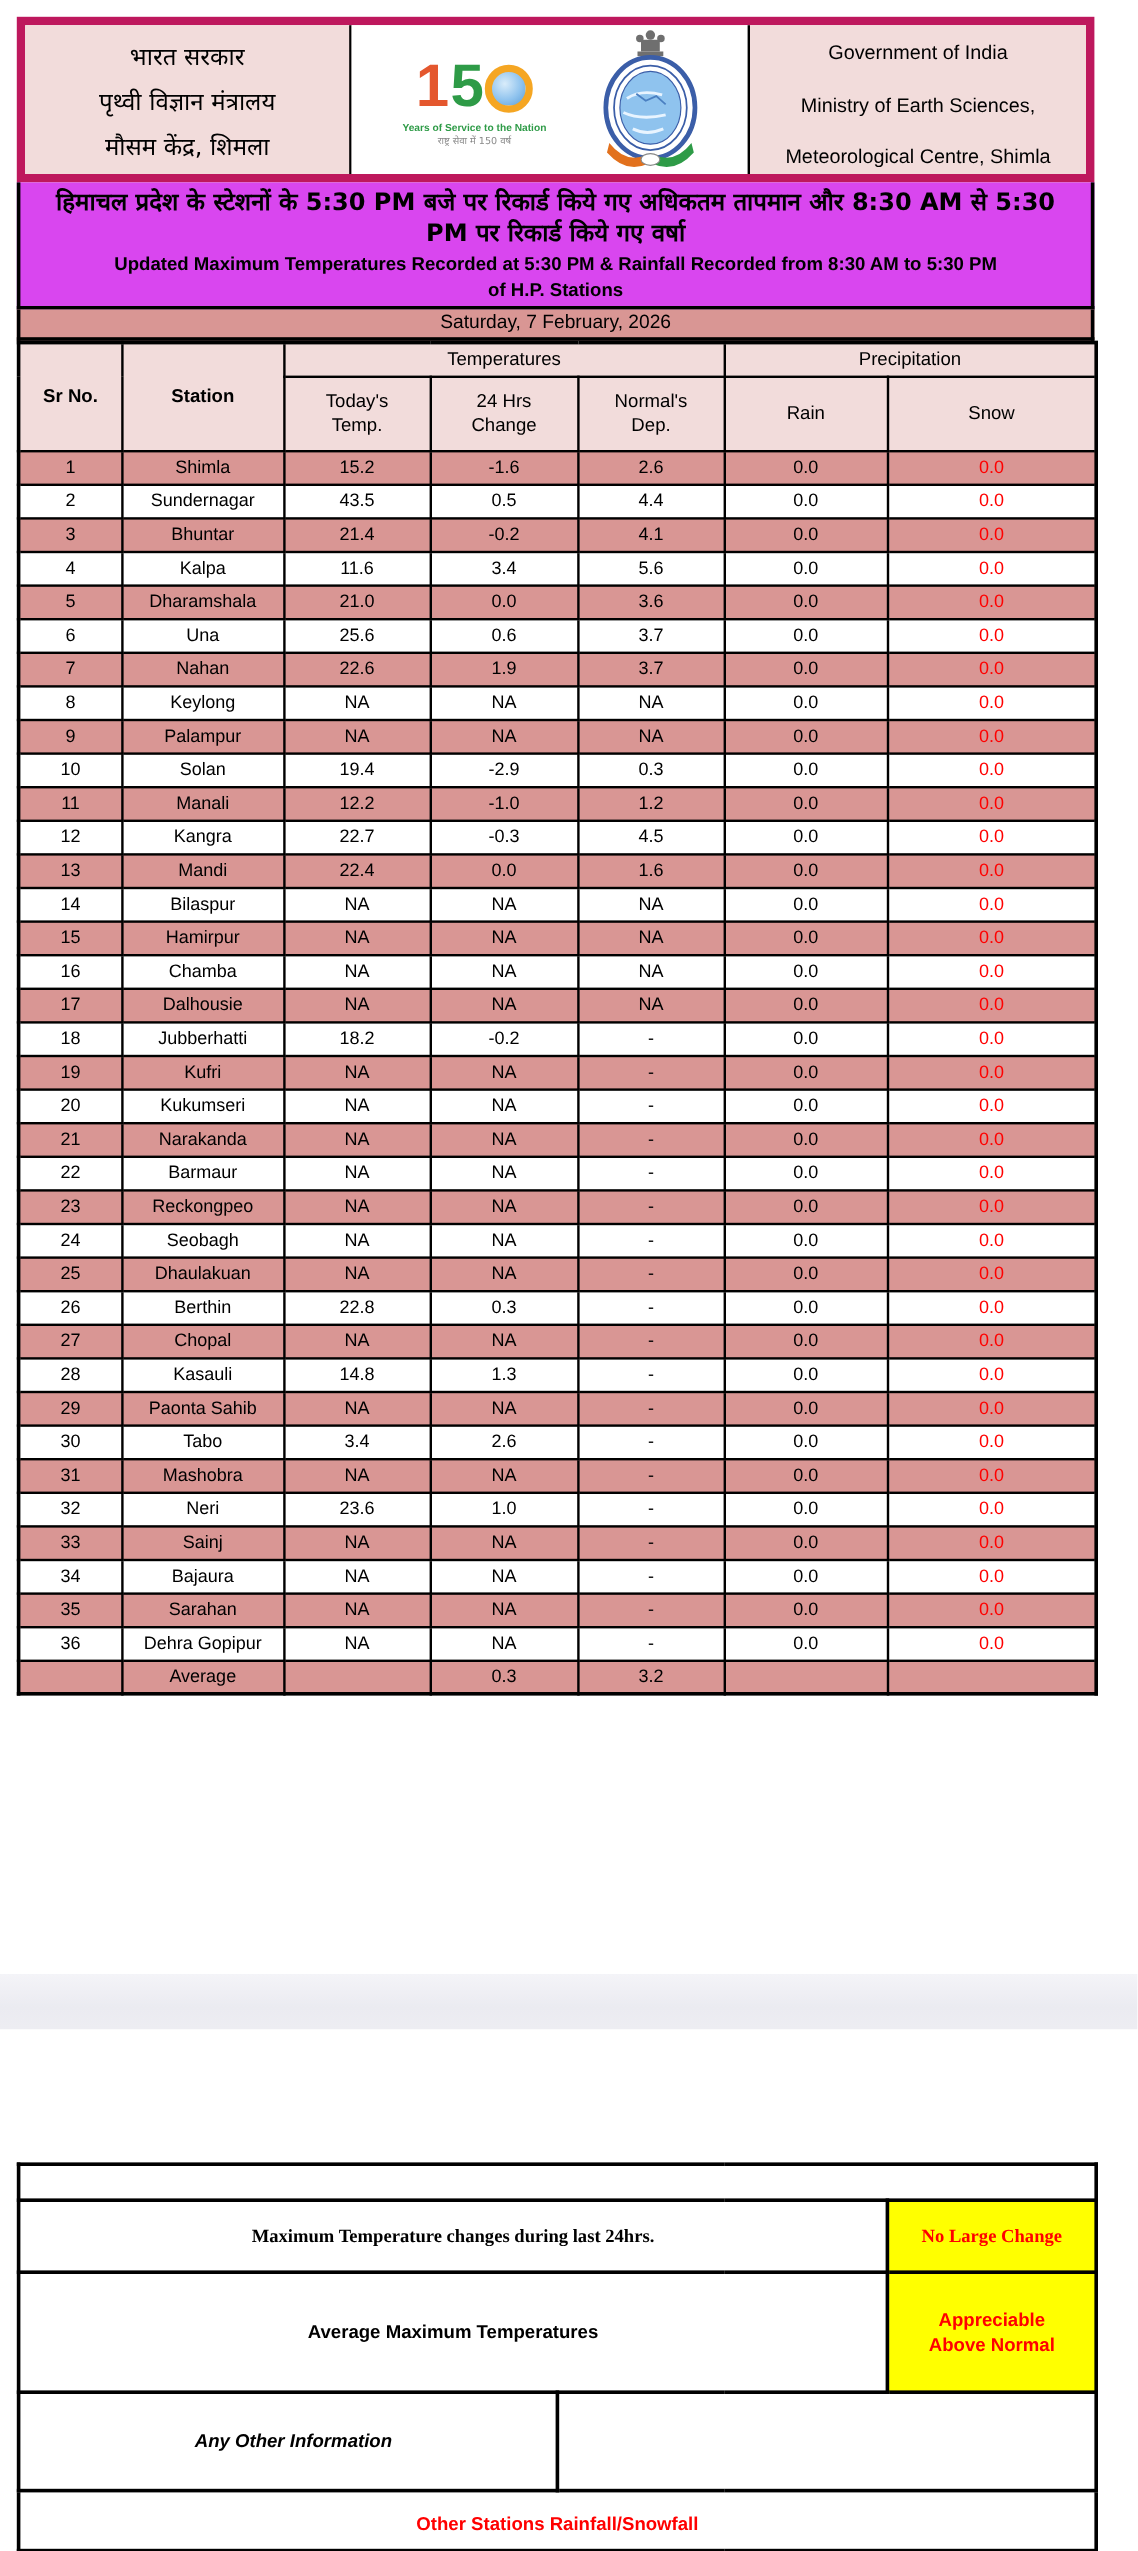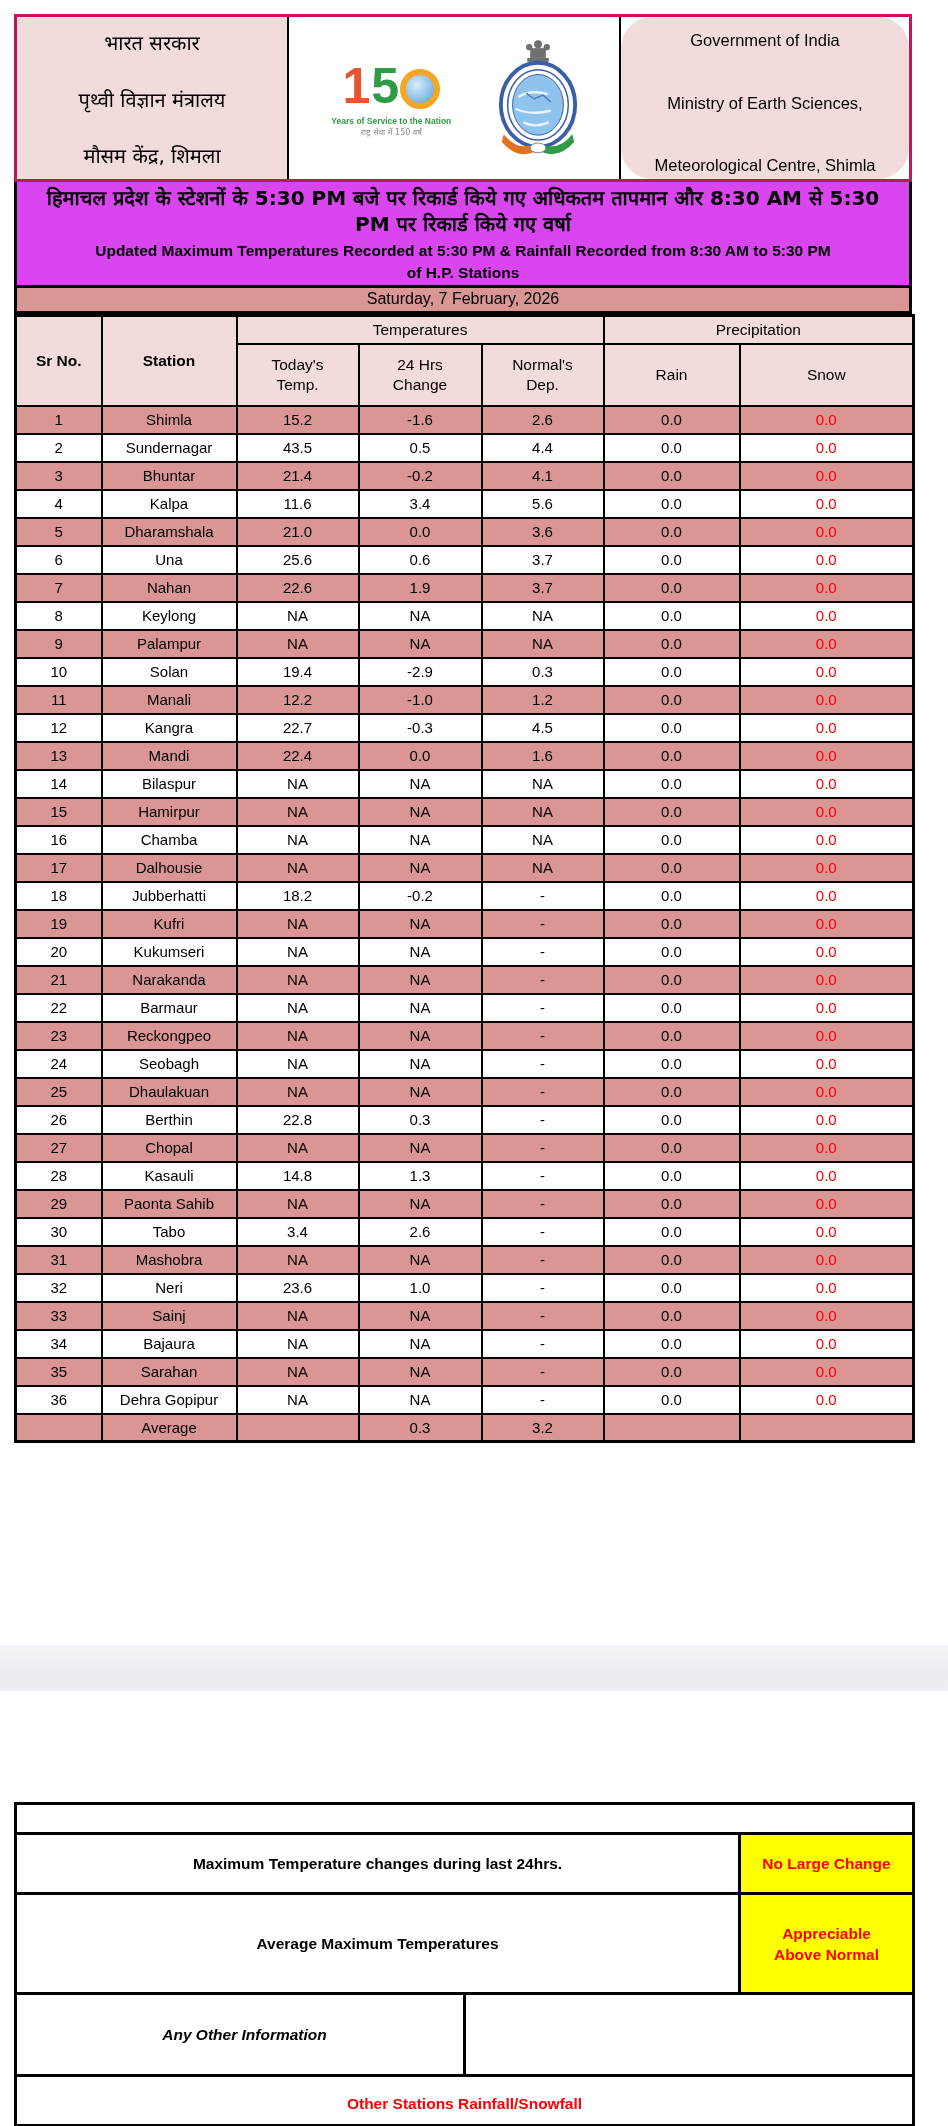--- a/index.html
+++ b/index.html
@@ -5,23 +5,23 @@
   * { box-sizing: border-box; }
   html,body { margin:0; padding:0; }
   body {
     width:948px; height:2126px; position:relative; overflow:hidden;
     background:#ffffff; color:#000;
     font-family:"Liberation Sans","DejaVu Sans",sans-serif;
   }
   .doc { position:absolute; left:14px; top:14px; width:898px; }
 
   
-  .hdr { display:flex; width:898px; height:168px; border:3px solid #be185d; background:#fff; }
+  .hdr { display:flex; width:898px; height:138px; border:7px solid #be185d; background:#fff; }
   .hdr-cell { border-right:2px solid #000; height:100%; }
-  .hdr-cell:last-child { border-right:none;border-radius:31px; }
+  .hdr-cell:last-child { border-right:none; }
   .hdr-left {
     flex:0 0 272px; background:#F2DCDB; text-align:center;
     display:flex; flex-direction:column; justify-content:space-between;
     padding:12px 4px 10px; font-size:20px;
     font-family:"DejaVu Sans","Liberation Sans",sans-serif;
   }
   .hdr-mid { flex:0 0 332px; background:#fff; display:flex; align-items:center; justify-content:space-evenly; }
   .hdr-right {
     flex:1 1 auto; background:#F2DCDB; text-align:center;
     display:flex; flex-direction:column; justify-content:space-between;
@@ -78,21 +78,21 @@
 
   
   table.summary { position:absolute; left:14px; top:1802px; width:898px;
                   border-collapse:collapse; table-layout:fixed; border:3px solid #000; background:#fff; }
   table.summary td { border:3px solid #000; text-align:center; vertical-align:middle; font-size:15.5px; }
   td.s-empty  { height:30px; }
   td.s-label  { font-weight:bold; font-size:16px; }
   td.s-yellow { background:#FFFF00; color:#FF0000; font-weight:bold; font-size:15.5px; padding:0 16px; line-height:21px; }
   td.s-info   { font-weight:bold; font-size:17px; text-align:left; padding-left:10px;font-style:italic; }
   td.s-footer { color:#FF0000; font-weight:bold; font-size:16px; vertical-align:top; padding-top:8px; border-bottom:none; }
-  tr.s-r1 td { height:60px; }
+  tr.s-r1 td { height:60px;font-family:Liberation Serif, serif; }
   tr.s-r2 td { height:100px; }
   tr.s-r3 td { height:30px; }
   tr.s-r4 td { height:82px; }
   tr.s-r5 td { height:50px; }
 </style>
 </head>
 <body>
 
 <div class="doc">
 

